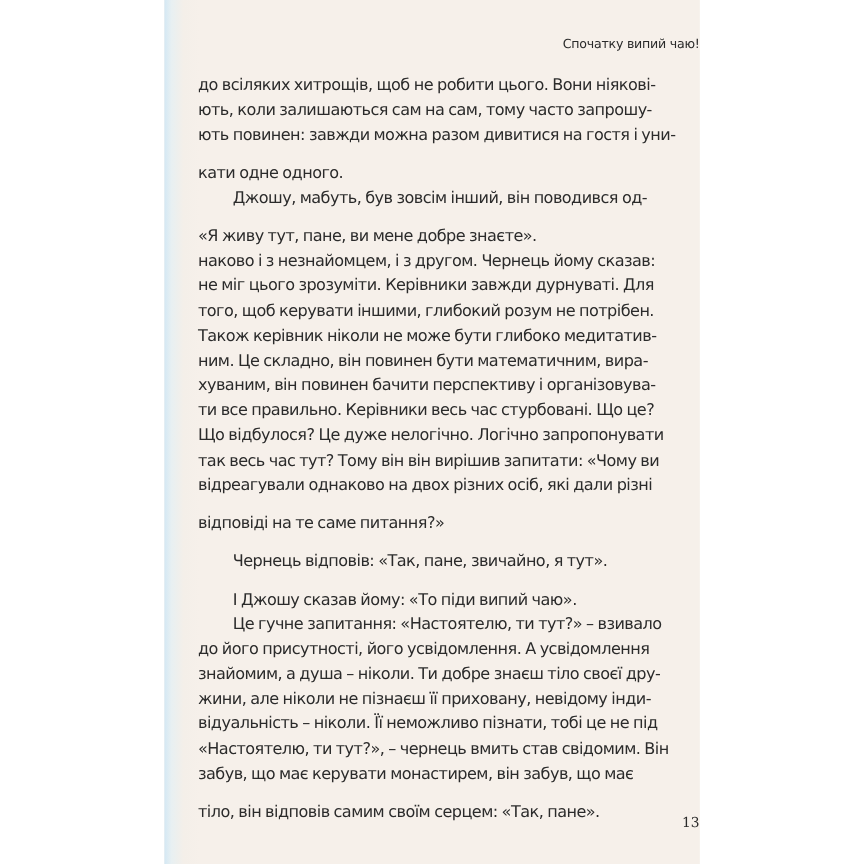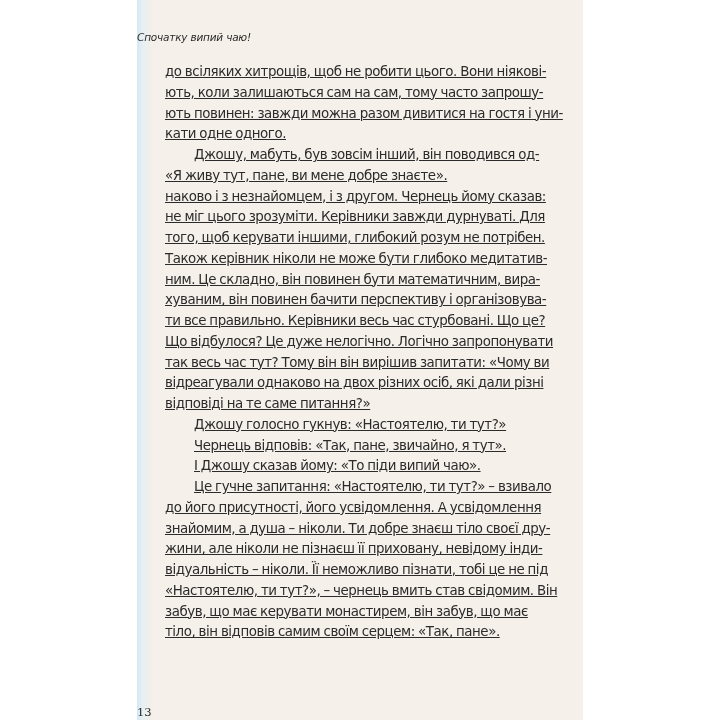--- a/index.html
+++ b/index.html
@@ -17,59 +17,58 @@
       width: 446px;
       height: 720px;
       background: #f6f0ea;
       background-image: linear-gradient(to right, #d4e8f4 0px, #e8f0f2 6px, #f4efe9 16px, #f6f0ea 30px, #f6f0ea 100%);
     }
     .running-head {
       position: absolute;
       left: 0;
       right: 0;
       top: 31px;
-      text-align: left;
+      text-align: right;
       font-family: "DejaVu Sans", sans-serif;
       font-size: 10.5px;
       color: #2a2a2a;
       letter-spacing: -0.2px;
-      font-style: italic;
     }
     .text-block {
       position: absolute;
       left: 28px;
       top: 62px;
       width: 358px;
       font-family: "DejaVu Sans", sans-serif;
       font-size: 13.4px;
       line-height: 20.75px;
       color: #2b2b2b;
       letter-spacing: -0.45px;
       word-spacing: -0.5px;
     }
     .line {
       display: block;
       white-space: nowrap;
       text-align: justify;
       text-align-last: justify;
       height: 20.75px;
-      text-decoration: underline;
     }
     .line.last {
       text-align-last: left;
+      margin-top: 11px;
     }
     .line.indent {
       padding-left: 29px;
     }
     .page-number {
       position: absolute;
       left: 0;
       right: 0;
-      top: 705px;
-      text-align: left;
+      top: 678px;
+      text-align: right;
       font-family: "DejaVu Serif", serif;
       font-size: 11.5px;
       color: #2a2a2a;
     }
   </style>
 </head>
 <body>
 
 <div class="page">
   <div class="running-head">Спочатку випий чаю!</div>
@@ -84,21 +83,20 @@
       <span class="line">не міг цього зрозуміти. Керівники завжди дурнуваті. Для</span>
       <span class="line">того, щоб керувати іншими, глибокий розум не потрібен.</span>
       <span class="line">Також керівник ніколи не може бути глибоко медитатив-</span>
       <span class="line">ним. Це складно, він повинен бути математичним, вира-</span>
       <span class="line">хуваним, він повинен бачити перспективу і організовува-</span>
       <span class="line">ти все правильно. Керівники весь час стурбовані. Що це?</span>
       <span class="line">Що відбулося? Це дуже нелогічно. Логічно запропонувати</span>
       <span class="line">так весь час тут? Тому він він вирішив запитати: «Чому ви</span>
       <span class="line">відреагували однаково на двох різних осіб, які дали різні</span>
       <span class="line last">відповіді на те саме питання?»</span>
-      <span class="line indent last">Джошу голосно гукнув: «Настоятелю, ти тут?»</span>
       <span class="line indent last">Чернець відповів: «Так, пане, звичайно, я тут».</span>
       <span class="line indent last">І Джошу сказав йому: «То піди випий чаю».</span>
       <span class="line indent">Це гучне запитання: «Настоятелю, ти тут?» – взивало</span>
       <span class="line">до його присутності, його усвідомлення. А усвідомлення</span>
       <span class="line">знайомим, а душа – ніколи. Ти добре знаєш тіло своєї дру-</span>
       <span class="line">жини, але ніколи не пізнаєш її приховану, невідому інди-</span>
       <span class="line">відуальність – ніколи. Її неможливо пізнати, тобі це не під</span>
       <span class="line">«Настоятелю, ти тут?», – чернець вмить став свідомим. Він</span>
       <span class="line">забув, що має керувати монастирем, він забув, що має</span>
       <span class="line last">тіло, він відповів самим своїм серцем: «Так, пане».</span>

